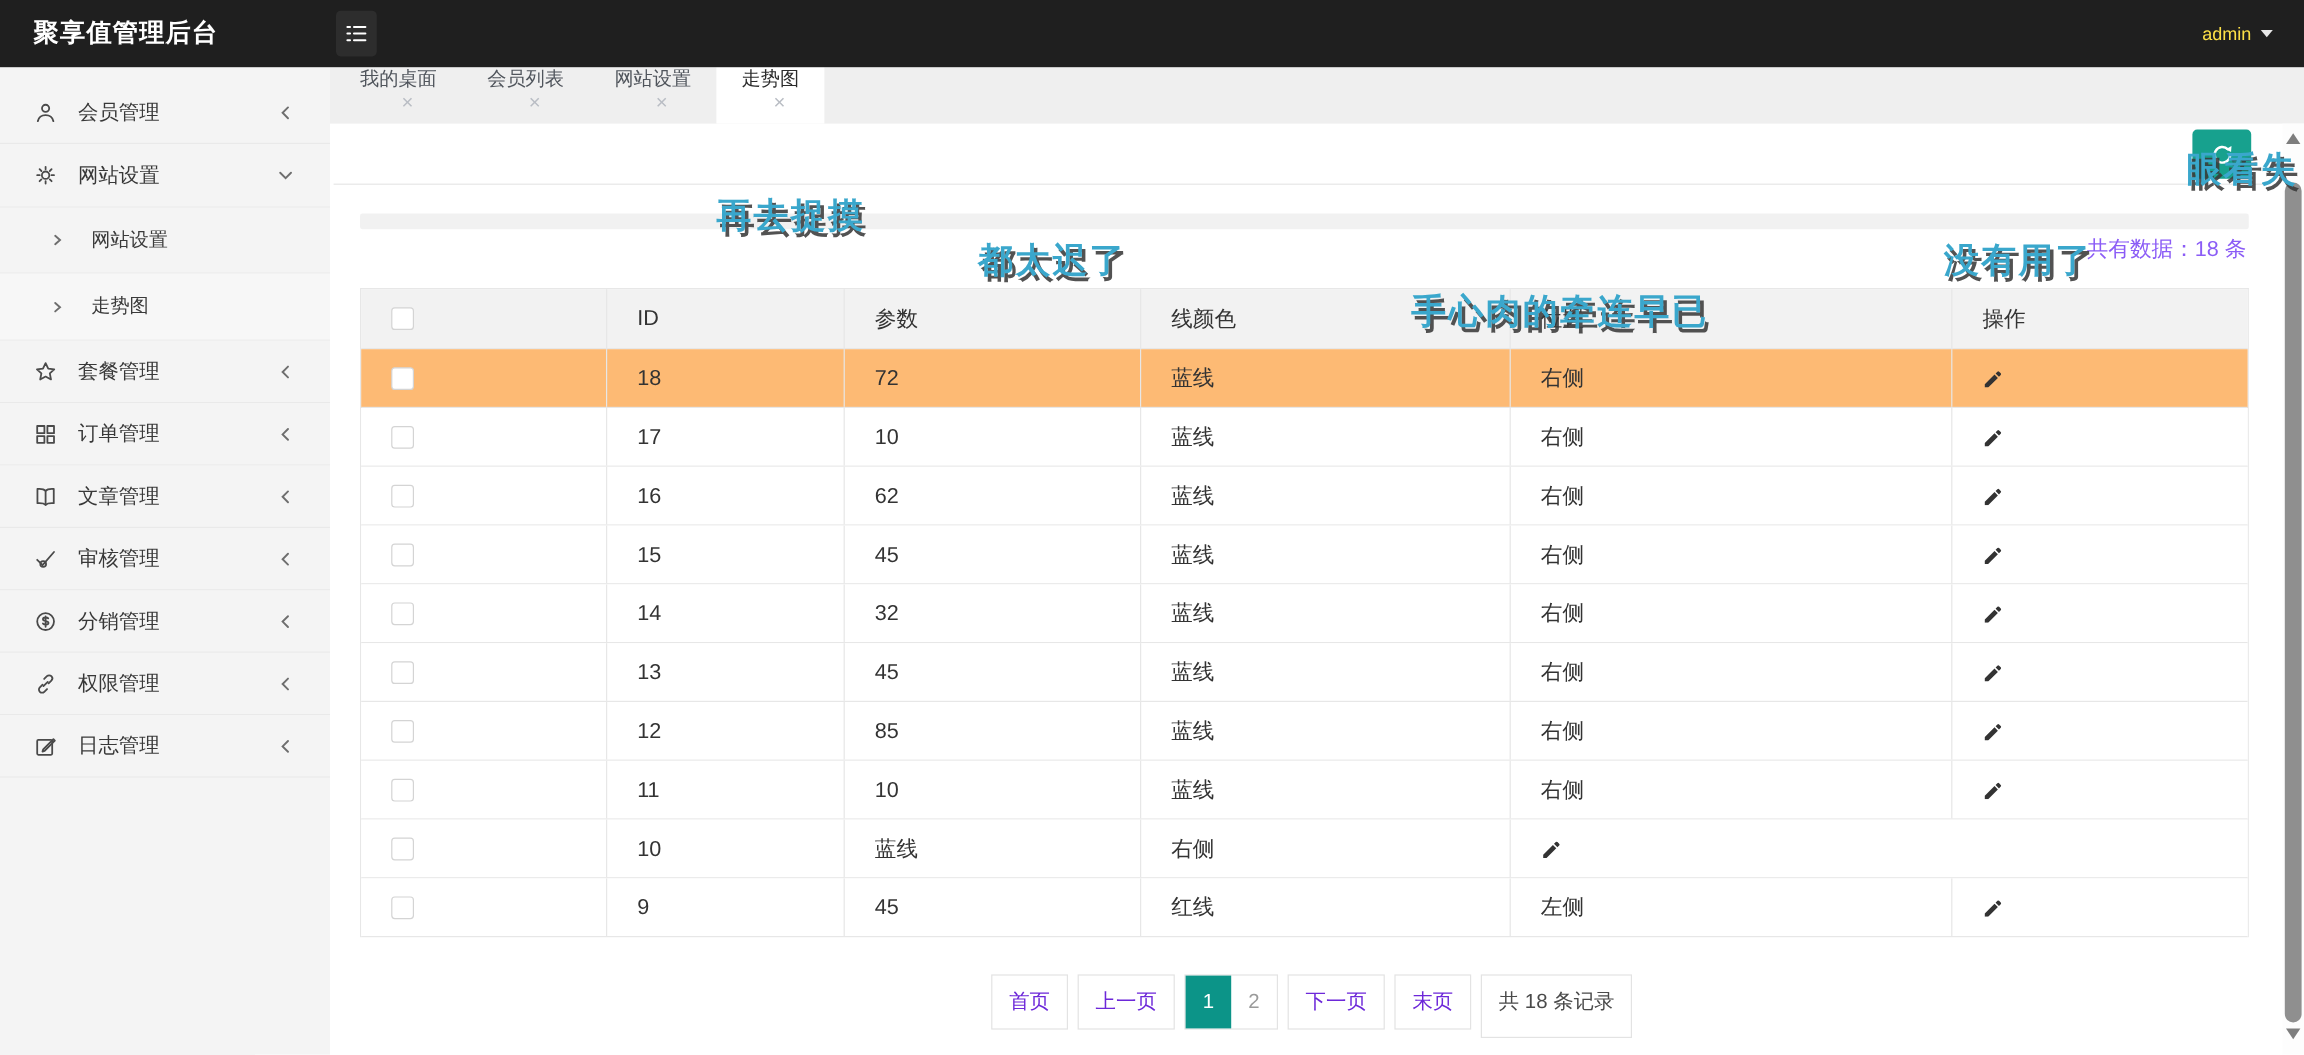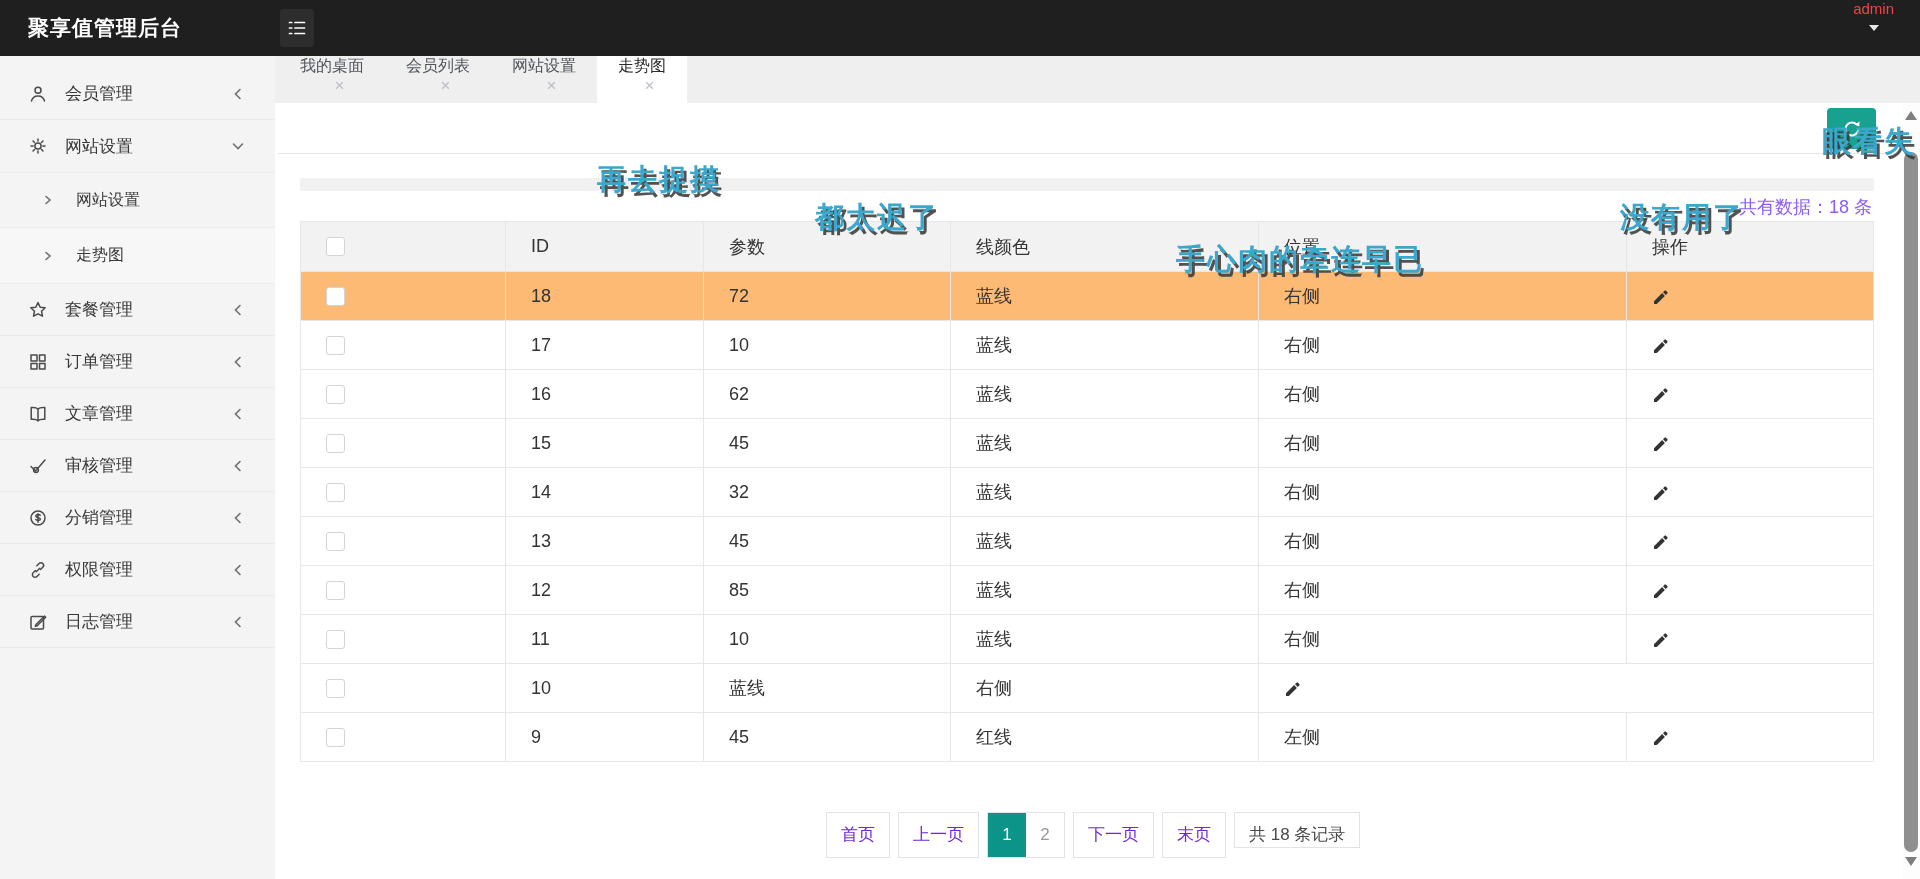--- a/index.html
+++ b/index.html
@@ -5,21 +5,21 @@
   * { margin:0; padding:0; box-sizing:border-box; }
   html,body { width:1920px; height:879px; overflow:hidden; background:#fff;
     font-family:"Liberation Sans","DejaVu Sans",sans-serif; }
   .page { position:relative; width:1920px; height:879px; overflow:hidden; }
 
   
   .top-header { position:absolute; left:0; top:0; width:1920px; height:56px; background:#1f1f1f; z-index:5; }
   .app-title { position:absolute; left:28px; top:0; line-height:56px; color:#fff; font-size:21px; font-weight:bold; letter-spacing:1px; }
   .menu-btn { position:absolute; left:280px; top:9px; width:34px; height:38px; background:#2d2d2d; border-radius:4px;
     display:flex; align-items:center; justify-content:center; cursor:pointer; }
-  .user-box { position:absolute; right:26px; top:0; height:56px; display:flex; align-items:center; gap:8px; color:#ef4444; font-size:15px; cursor:pointer;flex-direction:column; }
+  .user-box { position:absolute; right:26px; top:0; height:56px; display:flex; align-items:center; gap:8px; color:#fde047; font-size:15px; cursor:pointer; }
   .caret-down { width:0; height:0; border-left:5px solid transparent; border-right:5px solid transparent; border-top:6px solid #e8e8e8; }
 
   
   .sidebar { position:absolute; left:0; top:56px; width:275px; height:823px; background:#f4f4f4; padding-top:12px; z-index:4; }
   .side-item { height:52px; display:flex; align-items:center; padding:0 30px 0 28px; border-bottom:1px solid #e9e9e9; cursor:pointer; background:#f4f4f4; }
   .side-item .lbl { margin-left:17px; font-size:17px; color:#383838; }
   .side-item .chev { margin-left:auto; display:flex; }
   .sub-item { height:56px; display:flex; align-items:center; padding:0 30px 0 42px; border-bottom:1px solid #eceimg; border-bottom:1px solid #ececec; cursor:pointer; background:#f4f4f4; }
   .sub-item .lbl { margin-left:22px; font-size:16px; color:#3a3a3a; }
   .icon20 { width:20px; height:20px; flex:0 0 20px; }
@@ -36,37 +36,37 @@
 
   
   .content { position:absolute; left:275px; top:103px; width:1645px; height:776px; background:#fff; }
   .panel-line { position:absolute; left:3px; top:50px; width:1612px; border-top:1px solid #e7e7e7; }
   .toolbar-strip { position:absolute; left:25px; top:75px; width:1574px; height:13px; background:#f1f1f1; border-radius:2px; }
   .total-text { position:absolute; right:48px; top:92px; font-size:18px; color:#8b5cf6; }
   .refresh-btn { position:absolute; right:44px; top:5px; width:49px; height:41px; background:#17a18e; border-radius:4px;
     display:flex; align-items:center; justify-content:center; cursor:pointer; }
 
   
-  .gtable { position:absolute; left:25px; top:118px; width:1574px; border:1px solid #e7e7e7; border-bottom:none; }
+  .gtable { position:absolute; left:25px; top:137px; width:1574px; border:1px solid #e7e7e7; border-bottom:none; }
   .trow { display:grid; grid-template-columns:205px 198px 247px 308px 368px 246px; border-bottom:1px solid #e7e7e7; background:#fff; }
   .trow.head { background:#f2f2f2; height:50px; }
   .trow.body { height:49px; }
   .trow.hl { background:#fdba74; }
   .tcell { display:flex; align-items:center; padding-left:25px; font-size:18px; color:#333; border-right:1px solid #e7e7e7; overflow:hidden; }
   .tcell:last-child { border-right:none; }
   .checkbox { width:19px; height:19px; background:#fff; border:1px solid #d4d4d4; border-radius:3px; cursor:pointer; }
   .edit-btn { display:flex; align-items:center; cursor:pointer; }
 
   
   .pagination { position:absolute; left:551px; top:709px; display:flex; gap:8px; }
   .pg-btn { height:46px; line-height:44px; padding:0 14px; border:1px solid #e3e3e3; background:#fff; color:#6d28d9; font-size:17px; cursor:pointer; }
   .pg-pages { height:46px; border:1px solid #e3e3e3; background:#fff; display:flex; }
   .pg-num { width:38px; text-align:center; line-height:44px; font-size:17px; color:#9a9a9a; cursor:pointer; }
   .pg-num.cur { background:#0c9488; color:#fff; }
-  .pg-total { height:36px; line-height:44px; padding:0 14px; border:1px solid #e3e3e3; background:#fff; color:#4a4a4a; font-size:17px; }
+  .pg-total { height:53px; line-height:44px; padding:0 14px; border:1px solid #e3e3e3; background:#fff; color:#4a4a4a; font-size:17px; }
 
   
   .wm { position:absolute; z-index:60; font-size:29px; font-weight:800; color:#3aa7cc; white-space:nowrap;
     text-shadow:3px 4px 0 rgba(58,58,58,0.88); letter-spacing:2px; pointer-events:none; }
   .wm1 { left:597px; top:160px; }
   .wm2 { left:815px; top:198px; }
   .wm3 { left:1176px; top:240px; }
   .wm4 { left:1620px; top:198px; }
   .wm5 { left:1822px; top:122px; }
 

